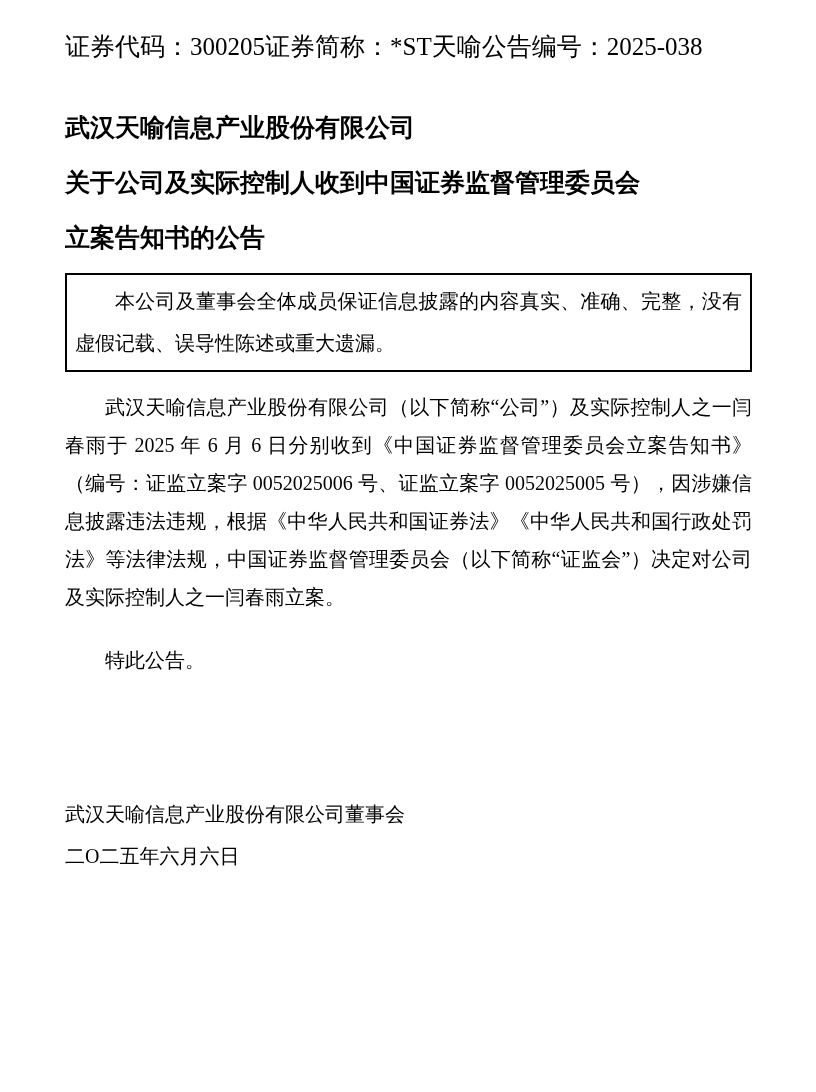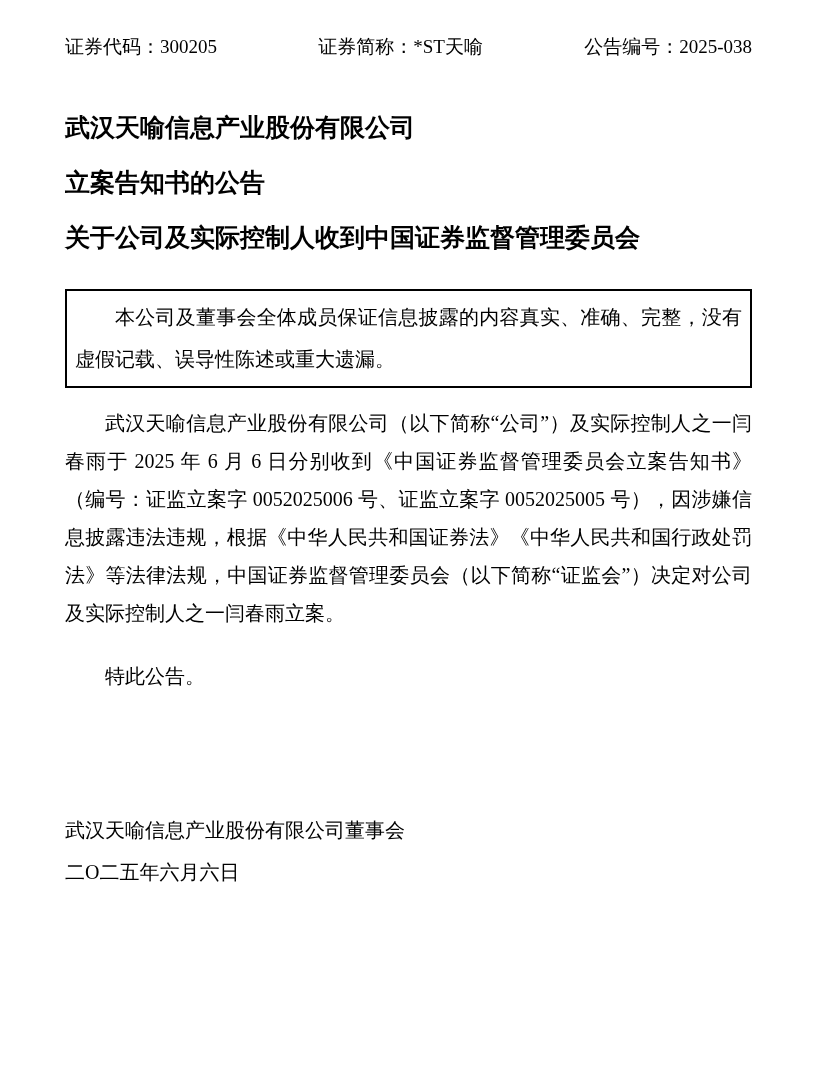--- a/index.html
+++ b/index.html
@@ -10,37 +10,36 @@
     height: 1092px;
     margin: 0 auto;
     background: #ffffff;
     color: #000000;
     font-family: "Liberation Serif", "DejaVu Serif", serif;
     padding: 35px 64px 0 65px;
     overflow: hidden;
   }
   .header-row {
     display: flex;
-    justify-content: space-between;
     align-items: baseline;
-    font-size: 19px;
+    font-size: 25px;
     line-height: 24px;
     white-space: nowrap;
   }
   .title-block {
     margin-top: 41px;
     text-align: left;
   }
   .title-line {
     font-size: 25px;
     font-weight: bold;
     line-height: 55px;
   }
   .statement-box {
-    margin-top: 24px;
+    margin-top: 8px;
     border: 2px solid #000000;
     padding: 5px 8px 6px 8px;
   }
   .statement-text {
     font-size: 20px;
     line-height: 42px;
     text-indent: 2em;
     text-align: justify;
   }
   .body-paragraph {
@@ -73,22 +72,22 @@
 <div class="page">
 
   <div class="header-row">
     <span>证券代码：300205</span>
     <span>证券简称：*ST天喻</span>
     <span>公告编号：2025-038</span>
   </div>
 
   <div class="title-block">
     <div class="title-line">武汉天喻信息产业股份有限公司</div>
+    <div class="title-line">关于公司及实际控制人收到中国证券监督管理委员会</div>
     <div class="title-line">立案告知书的公告</div>
-    <div class="title-line">关于公司及实际控制人收到中国证券监督管理委员会</div>
   </div>
 
   <div class="statement-box">
     <div class="statement-text">本公司及董事会全体成员保证信息披露的内容真实、准确、完整，没有虚假记载、误导性陈述或重大遗漏。</div>
   </div>
 
   <div class="body-paragraph p1">武汉天喻信息产业股份有限公司（以下简称“公司”）及实际控制人之一闫春雨于 2025 年 6 月 6 日分别收到《中国证券监督管理委员会立案告知书》（编号：证监立案字 0052025006 号、证监立案字 0052025005 号），因涉嫌信息披露违法违规，根据《中华人民共和国证券法》《中华人民共和国行政处罚法》等法律法规，中国证券监督管理委员会（以下简称“证监会”）决定对公司及实际控制人之一闫春雨立案。</div>
 
 
 

